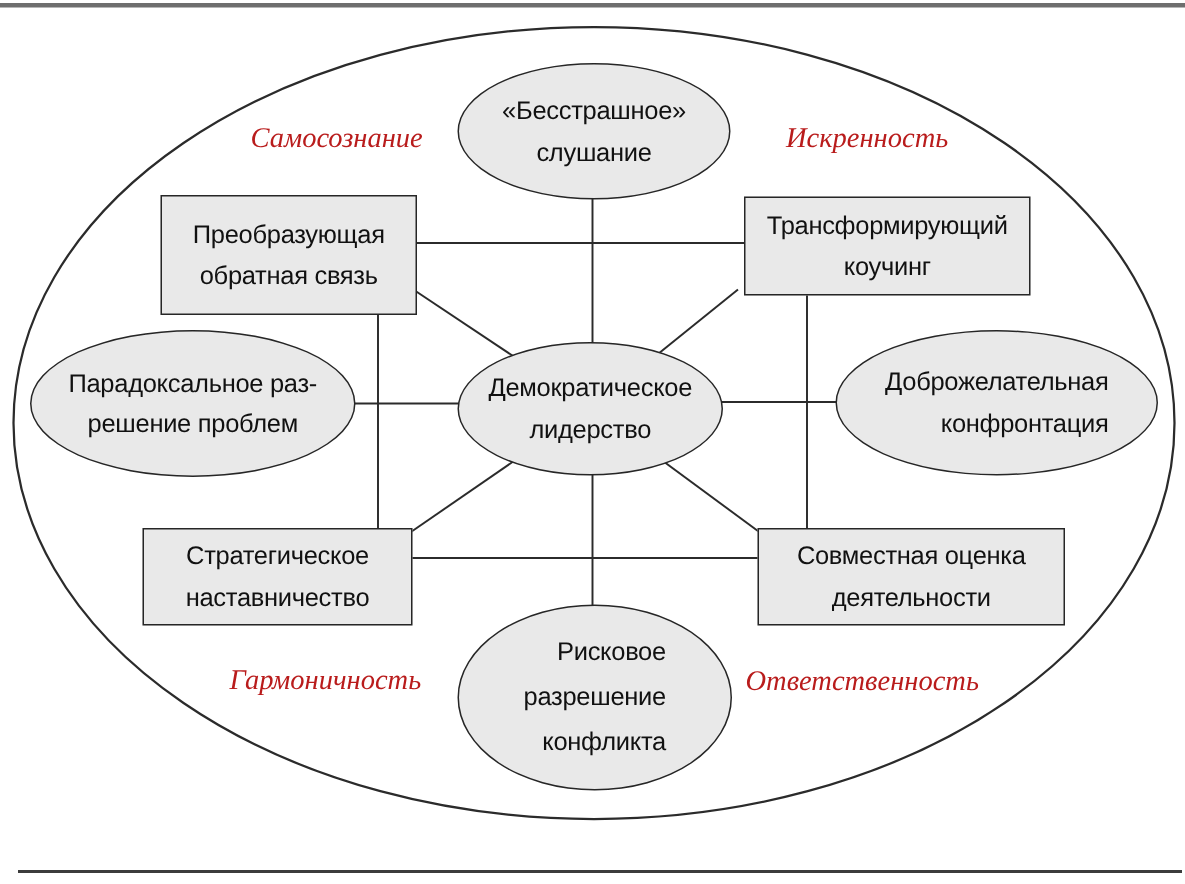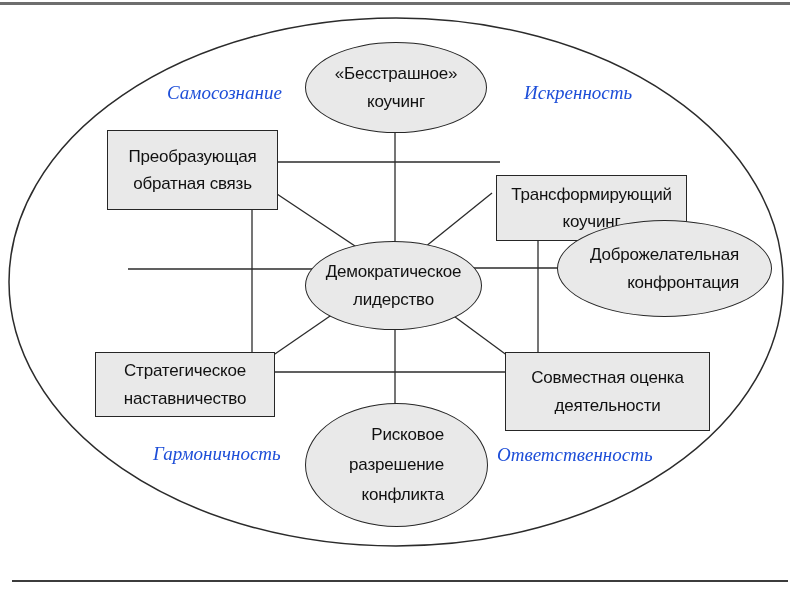--- a/index.html
+++ b/index.html
@@ -36,32 +36,32 @@
     white-space: pre-line;
     box-sizing: border-box;
   }
   .ellipse { border-radius: 50%; }
   .corner-label {
     position: absolute;
     z-index: 2;
     font-family: "Liberation Serif", "DejaVu Serif", serif;
     font-style: italic;
     font-size: 19px;
-    color: #1d4ed8;
+    color: #b91c1c;
     white-space: nowrap;
   }
   
   #n-top            { left: 305px; top: 42px;  width: 182px; height: 91px; }
   #n-feedback       { left: 107px; top: 130px; width: 171px; height: 80px; }
-  #n-coaching       { left: 496px; top: 131px; width: 191px; height: 66px; margin-top: 44px; }
+  #n-coaching       { left: 496px; top: 131px; width: 191px; height: 66px; }
   #n-paradox        { left: 20px;  top: 220px; width: 217px; height: 98px; }
-  #n-center         { left: 305px; top: 241px; width: 177px; height: 89px; }
+  #n-center         { left: 305px; top: 228px; width: 177px; height: 89px; }
   #n-confrontation  { left: 557px; top: 220px; width: 215px; height: 97px; text-align: right; }
   #n-mentoring      { left: 95px;  top: 352px; width: 180px; height: 65px; }
-  #n-assessment     { left: 505px; top: 352px; width: 205px; height: 79px; }
+  #n-assessment     { left: 505px; top: 352px; width: 205px; height: 65px; }
   #n-risk           { left: 305px; top: 403px; width: 183px; height: 124px; line-height: 1.75; text-align: right; }
   
   #l-self           { left: 167px; top: 82px; }
   #l-sincerity      { left: 508px; top: 82px; margin-left: 16px; }
   #l-harmony        { left: 153px; top: 443px; }
   #l-responsibility { left: 497px; top: 444px; }
 </style>
 </head>
 <body>
 
@@ -82,28 +82,30 @@
       <line x1="128" y1="269" x2="394" y2="269"></line>
       <line x1="664" y1="268" x2="394" y2="268"></line>
       <line x1="272" y1="356" x2="394" y2="272"></line>
       <line x1="508" y1="356" x2="394" y2="272"></line>
       <line x1="395" y1="272" x2="395" y2="465"></line>
       <line x1="272" y1="372" x2="508" y2="372"></line>
     </g>
   </svg>
 
   <div id="n-top" class="node ellipse">«Бесстрашное»
-коучинг</div>
+слушание</div>
 
   <div id="n-feedback" class="node">Преобразующая
 обратная связь</div>
 
   <div id="n-coaching" class="node">Трансформирующий
 коучинг</div>
 
+  <div id="n-paradox" class="node ellipse">Парадоксальное раз-
+решение проблем</div>
 
   <div id="n-center" class="node ellipse">Демократическое
 лидерство</div>
 
   <div id="n-confrontation" class="node ellipse">Доброжелательная
 конфронтация</div>
 
   <div id="n-mentoring" class="node">Стратегическое
 наставничество</div>
 

